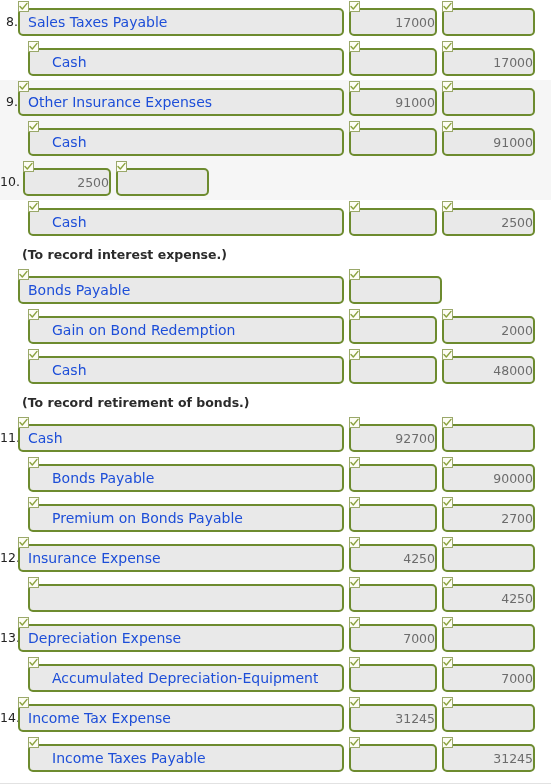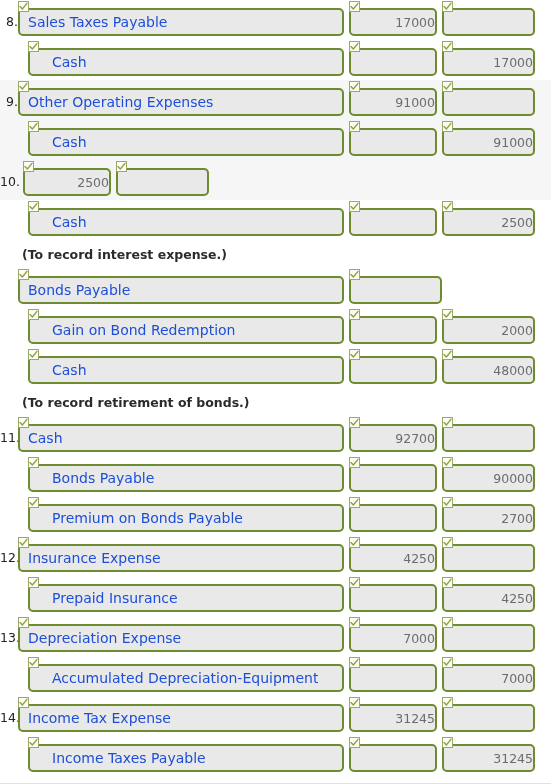--- a/index.html
+++ b/index.html
@@ -176,21 +176,21 @@
         </div>
       </div>
       <div class="jrow">
         <div class="num">9.</div>
         <div class="field f-acct">
           <span class="check">
             <svg width="9" height="9" viewBox="0 0 9 9">
               <path d="M1 4.6 L3.3 7 L8 1.4" fill="none" stroke="#8ba23f" stroke-width="1.4" stroke-linecap="round" stroke-linejoin="round"></path>
             </svg>
           </span>
-          <div class="txt">Other Operating Expenses</div>
+          <div class="txt">Other Insurance Expenses</div>
         </div>
         <div class="field f-deb">
           <span class="check">
             <svg width="9" height="9" viewBox="0 0 9 9">
               <path d="M1 4.6 L3.3 7 L8 1.4" fill="none" stroke="#8ba23f" stroke-width="1.4" stroke-linecap="round" stroke-linejoin="round"></path>
             </svg>
           </span>
           <div class="txt">91000</div>
         </div>
         <div class="field f-cred">
@@ -459,21 +459,20 @@
         </div>
       </div>
       <div class="jrow indent">
         <div class="num"></div>
         <div class="field f-acct">
           <span class="check">
             <svg width="9" height="9" viewBox="0 0 9 9">
               <path d="M1 4.6 L3.3 7 L8 1.4" fill="none" stroke="#8ba23f" stroke-width="1.4" stroke-linecap="round" stroke-linejoin="round"></path>
             </svg>
           </span>
-          <div class="txt">Prepaid Insurance</div>
         </div>
         <div class="field f-deb">
           <span class="check">
             <svg width="9" height="9" viewBox="0 0 9 9">
               <path d="M1 4.6 L3.3 7 L8 1.4" fill="none" stroke="#8ba23f" stroke-width="1.4" stroke-linecap="round" stroke-linejoin="round"></path>
             </svg>
           </span>
           <div class="txt"></div>
         </div>
         <div class="field f-cred">

